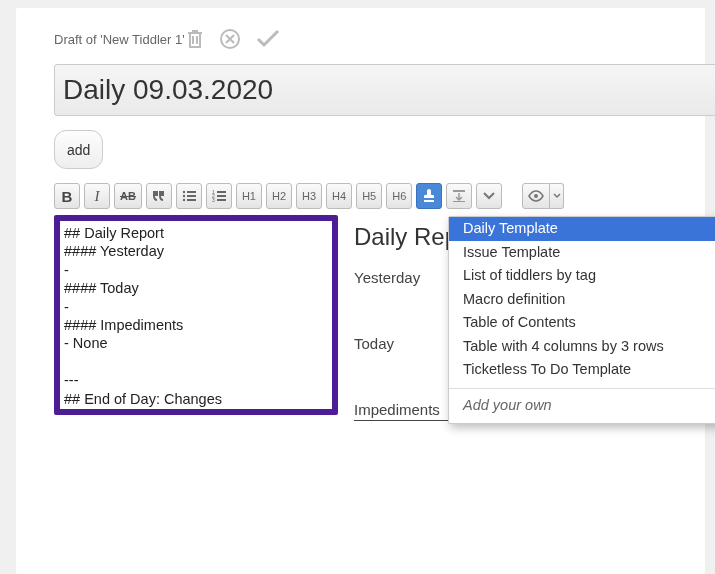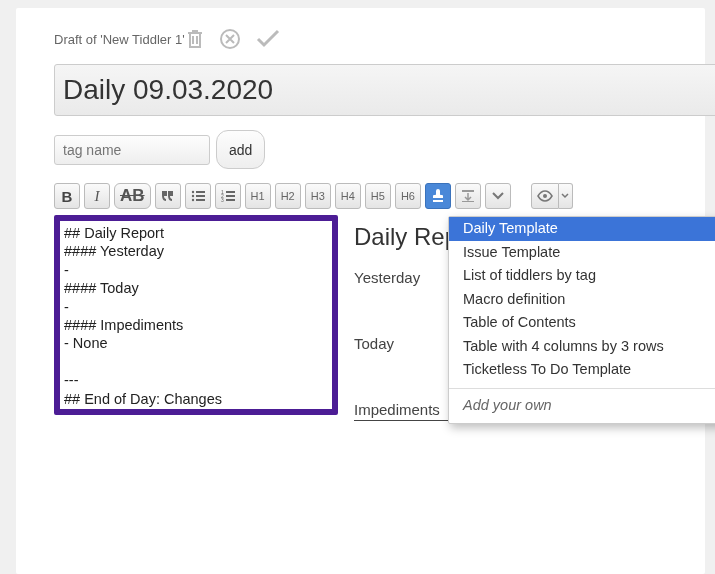--- a/index.html
+++ b/index.html
@@ -100,21 +100,21 @@
     background: linear-gradient(#fafafa,#e4e4e4);
     display: flex;
     align-items: center;
     justify-content: center;
     font-size: 12px;
     color: #555;
     cursor: pointer;
   }
   .tbtn.bold { font-weight: 900; font-size: 15px; color:#444;}
   .tbtn.italic { font-style: italic; font-family: Georgia, serif; font-size: 15px; }
-  .tbtn.strike { text-decoration: line-through; font-size: 17px; font-weight:600;border-radius:6px; }
+  .tbtn.strike { text-decoration: line-through; font-size: 11px; font-weight:600; }
   .tbtn.hn { font-size: 11px; color:#666; }
   .tbtn.active {
     background: #4a88d8;
     border-color: #3a72bb;
     color: #fff;
   }
   .tbtn-group {
     display: flex;
   }
   .tbtn-group .tbtn:first-child { border-top-right-radius:0; border-bottom-right-radius:0; }
@@ -231,28 +231,20 @@
         <svg width="26" height="22" viewBox="0 0 26 22">
             <path d="M3 11l6 6L23 3" fill="none" stroke="#bbb" stroke-width="3"></path>
           </svg>
       </span>
     </div>
   </div>
 
   <input type="text" class="title-input" value="Daily 09.03.2020" style="">
 
   <div class="tag-row">
-    <div class="tag-combo">
-      <input type="text" placeholder="tag name" style="">
-      <span class="chev">
-        <svg width="12" height="12" viewBox="0 0 12 12">
-            <path d="M2 4l4 4 4-4" fill="none" stroke="#555" stroke-width="1.8"></path>
-          </svg>
-      </span>
-    </div>
     <button class="add-btn">add</button>
   </div>
 
   <div class="toolbar">
     <div class="tbtn bold">B</div>
     <div class="tbtn italic">I</div>
     <div class="tbtn strike">AB</div>
     <div class="tbtn">
       <svg width="14" height="12" viewBox="0 0 14 12">
           <path d="M2 1h4v5H3c0 2 1 3 2 3v2C2 11 1 8 1 5V1zM8 1h4v5H9c0 2 1 3 2 3v2c-3 0-4-3-4-6V1z" fill="#666"></path>

